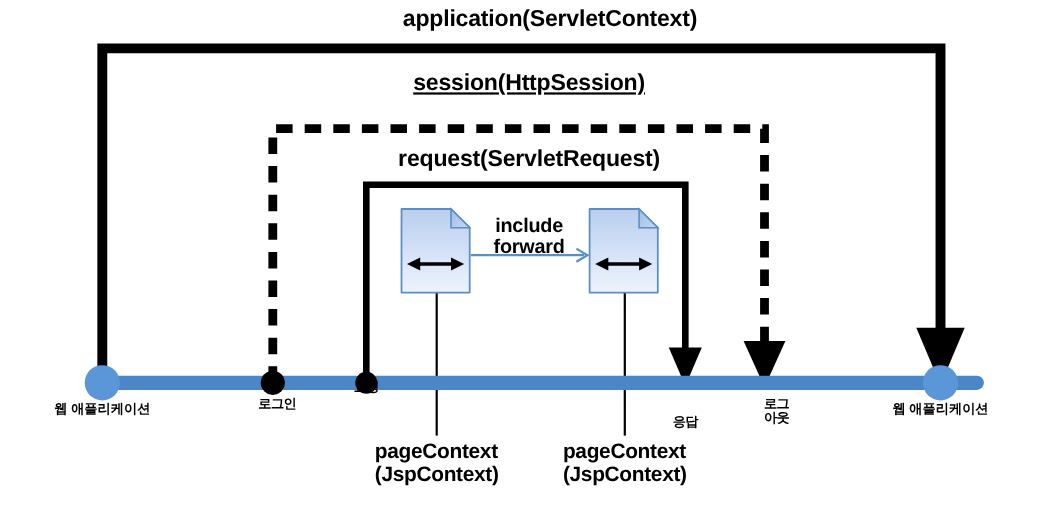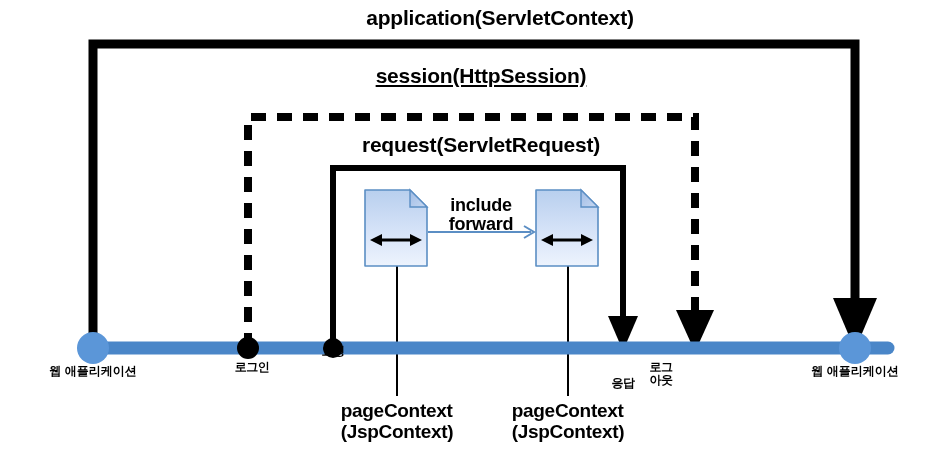--- a/index.html
+++ b/index.html
@@ -141,21 +141,21 @@
   <div class="lbl tl-label wide" style="left:93px; top:365px;">
     <div>웹 애플리케이션</div>
   </div>
 
   <div class="lbl tl-label" style="left:252px; top:361px;">로그인</div>
 
   <div class="lbl tl-label" style="left:333px; top:345px;text-align:center;">요청</div>
 
   <div class="lbl tl-label" style="left:623px; top:361px;margin-top:16px;">응답</div>
 
-  <div class="lbl tl-label" style="left:661px; top:361px;">
+  <div class="lbl tl-label" style="left:706px; top:361px;">
     <div>로그</div>
     <div>아웃</div>
   </div>
 
   <div class="lbl tl-label wide" style="left:855px; top:365px;">
     <div>웹 애플리케이션</div>
   </div>
 
   <div class="lbl pc-label" style="left:397px; top:400px;">
     <div>pageContext</div>

